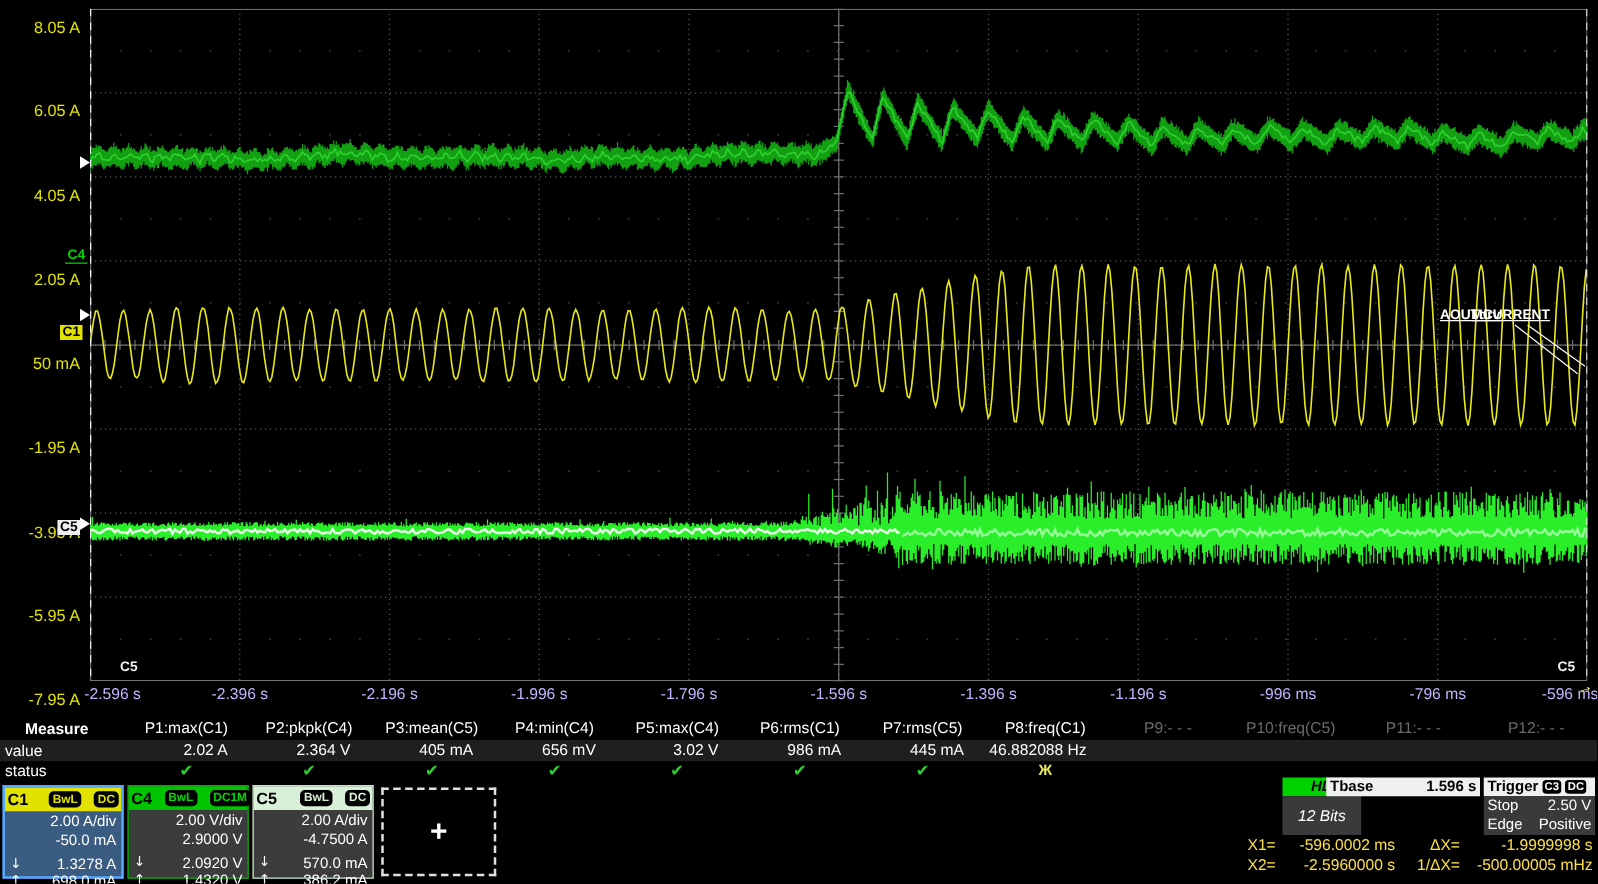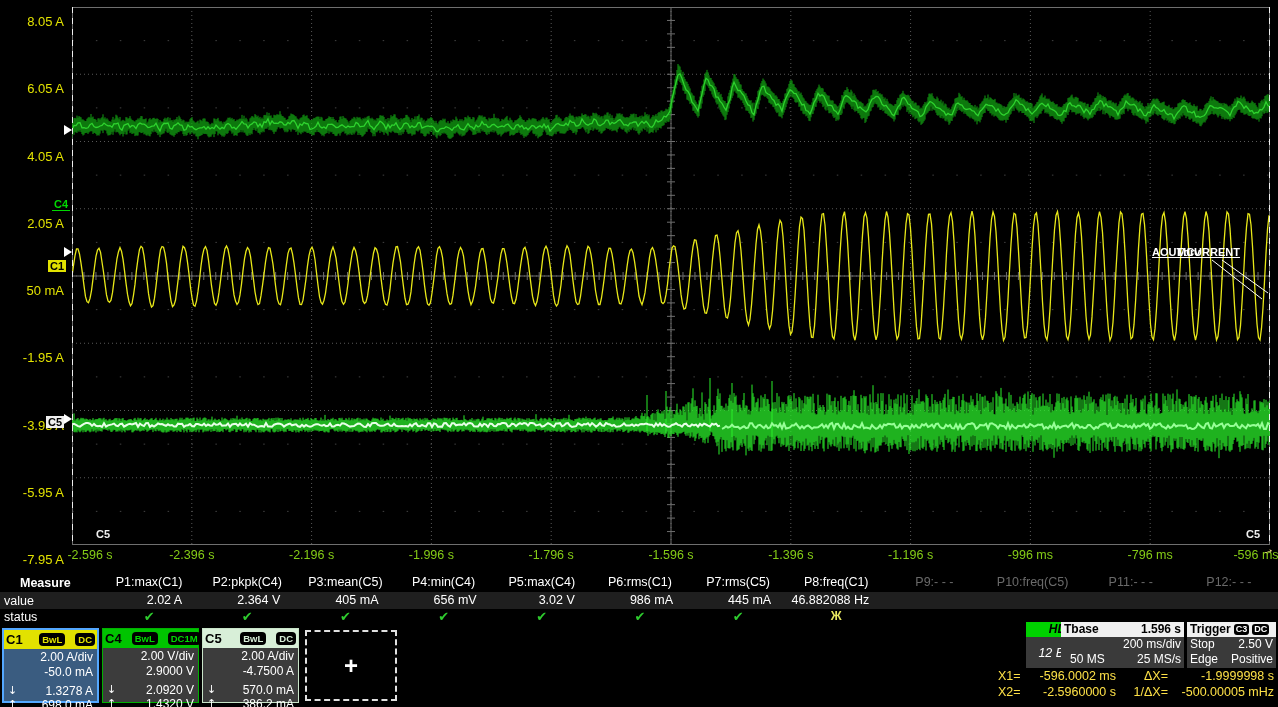--- a/index.html
+++ b/index.html
@@ -2,21 +2,21 @@
 <html><head>
 <meta charset="utf-8">
 <style>
   html,body{margin:0;padding:0;background:#000;}
   #root{position:relative;width:1278px;height:707px;background:#000;overflow:hidden;
         font-family:"Liberation Sans","DejaVu Sans",sans-serif;color:#fff;}
   
   #plot{position:absolute;left:0;top:0;width:1278px;height:568px;}
   #wave-svg{position:absolute;left:72px;top:7px;width:1198px;height:538px;}
   .ylabel{position:absolute;left:0;width:64px;text-align:right;color:#e2e200;font-size:13px;white-space:nowrap;margin-top:15px;}
-  .xlabel{position:absolute;top:548px;transform:translateX(-50%);color:#84cc16;font-size:12.5px;white-space:nowrap;}
+  .xlabel{position:absolute;top:548px;transform:translateX(-50%);color:#c4b5fd;font-size:12.5px;white-space:nowrap;}
   .corner-label{position:absolute;color:#f0f0f0;font-size:11px;font-weight:bold;}
   .chan-tag{position:absolute;font-size:11px;font-weight:bold;line-height:12px;padding:0 2px;}
   .tag-c4{color:#00d800;background:transparent;border-bottom:1px solid #00d800;}
   .tag-c1{color:#000;background:#e2e200;}
   .tag-c5{color:#000;background:#efefef;}
   .trace-arrow{position:absolute;left:64px;width:0;height:0;border-left:8px solid #fff;
                border-top:5px solid transparent;border-bottom:5px solid transparent;}
   .annot{position:absolute;color:#fff;font-size:11px;font-weight:bold;text-decoration:underline;white-space:nowrap;}
   #trig-offscreen-arrow{position:absolute;left:1261px;top:542px;color:#ffee88;font-size:13px;font-weight:bold;transform:rotate(-18deg);}
   
@@ -407,29 +407,20 @@
   <div class="ibox" id="hd-box">
     <div class="ihdr">HD</div>
     <div class="ibody">12 Bits</div>
   </div>
 
   <div class="ibox" id="tbase-box">
     <div class="ihdr">
       <span>Tbase</span>
       <span class="hval">1.596 s</span>
     </div>
-    <div class="ibody">
-      <div class="r">
-          <span class="v">200 ms/div</span>
-        </div>
-      <div class="r">
-        <span class="l" style="padding-left:6px;">50 MS</span>
-        <span class="v">25 MS/s</span>
-      </div>
-    </div>
   </div>
 
   <div class="ibox" id="trig-box">
     <div class="ihdr">
       <span>Trigger</span>
       <span class="tbadge">C3</span>
       <span class="tbadge">DC</span>
     </div>
     <div class="ibody">
       <div class="r">

